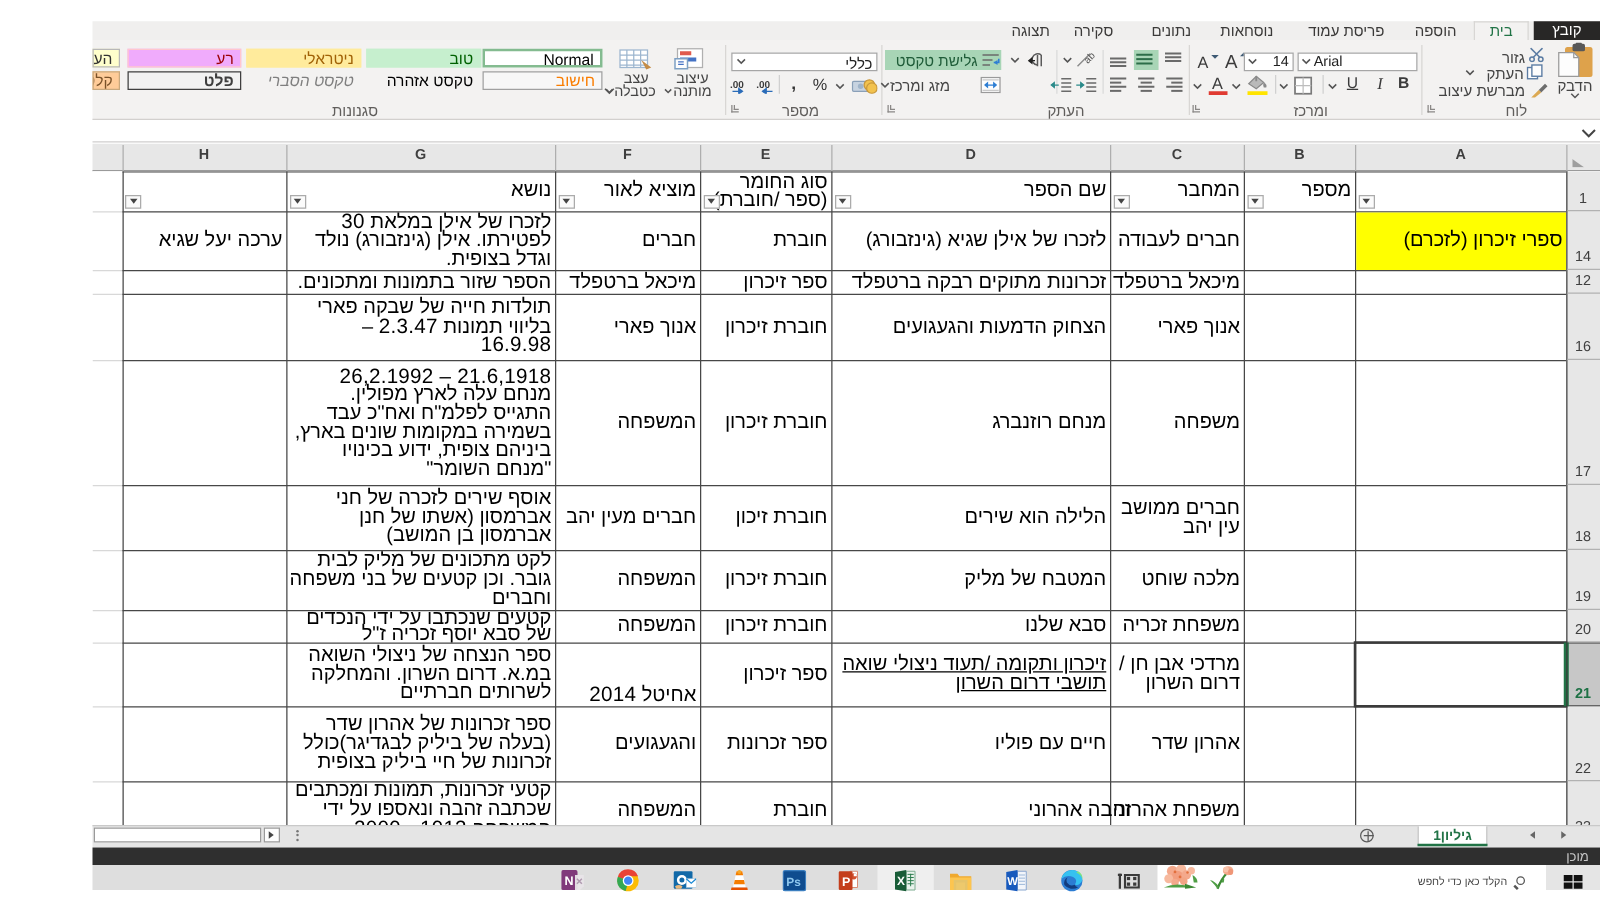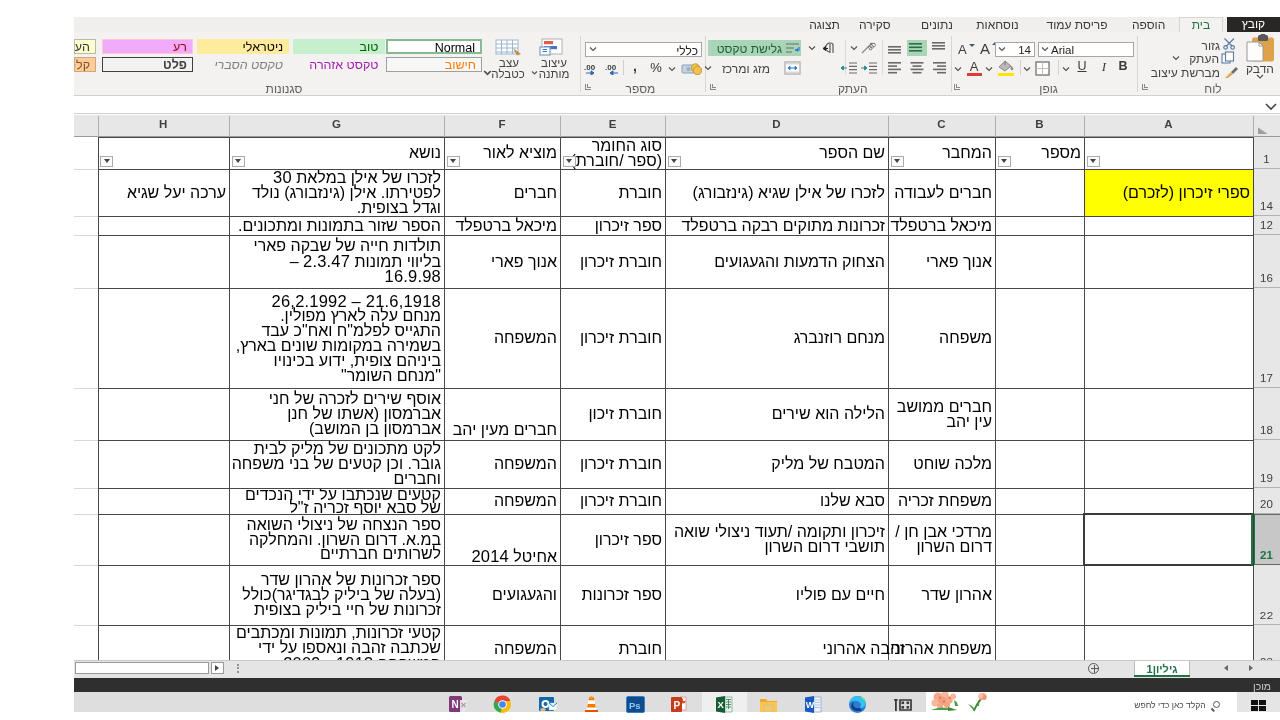--- a/index.html
+++ b/index.html
@@ -23,39 +23,39 @@
 <div class="abs tabtx" style="left:957.5px; top:17px; width:80px;">נוסחאות</div>
 <div class="abs tabtx" style="left:897px; top:17px; width:80px;">נתונים</div>
 <div class="abs tabtx" style="left:834.8px; top:17px; width:80px;">סקירה</div>
 <div class="abs tabtx" style="left:784.5px; top:17px; width:80px;">תצוגה</div>
 <style>.tabtx{ color:#3b3a39; font-size:12px; text-align:center; line-height:16px; height:15px;}</style>
 
 <div class="abs" id="ribbon" style="left:74px; top:32px; width:1206px; height:64px; background:#f3f2f1; border-bottom:1px solid #d2d0ce;"></div>
 <div class="abs grplabel" style="left:244px; top:82px; width:80px;">סגנונות</div>
 <div class="abs grplabel" style="left:600.4px; top:82px; width:80px;">מספר</div>
 <div class="abs grplabel" style="left:812.8px; top:82px; width:80px;">העתק</div>
-<div class="abs grplabel" style="left:1008.5999999999999px; top:82px; width:80px;">גופן</div>
+<div class="abs grplabel" style="left:1008.5999999999999px; top:82px; width:80px;">ומרכז</div>
 <div class="abs grplabel" style="left:1173px; top:82px; width:80px;">לוח</div>
 <style>.grplabel{ color:#605e5c; font-size:12px; text-align:center; }
 .rdiv{ position:absolute; top:36px; height:56px; width:1px; background:#d8d6d4; }</style>
 <div class="rdiv" style="left:580px;"></div>
 <div class="rdiv" style="left:705px;"></div>
 <div class="rdiv" style="left:951px;"></div>
 <div class="rdiv" style="left:1137px;"></div>
 
 <div id="styles-gallery">
 <div class="sbox" style="left:74px; top:39px; width:22px; background:#ffffcc; color:#333; border:1px solid #b8b8b8; ">הערה</div>
 <div class="sbox" style="left:101.5px; top:39px; width:91.5px; background:#f0abfc; color:#9c0006; border:1px solid #ffc7ce; ">רע</div>
-<div class="sbox" style="left:197px; top:39px; width:92px; background:#ffeb9c; color:#000000; border:1px solid #ffeb9c; ">ניטראלי</div>
+<div class="sbox" style="left:197px; top:39px; width:92px; background:#ffeb9c; color:#a16207; border:1px solid #ffeb9c; ">ניטראלי</div>
 <div class="sbox" style="left:293px; top:39px; width:91.5px; background:#c6efce; color:#006100; border:1px solid #c6efce; ">טוב</div>
 <div class="sbox" style="left:385.5px; top:39px; width:96.5px; background:#ffffff; color:#000; border:2px solid #84bb90; direction:ltr; text-align:right;">Normal</div>
 <div class="sbox" style="left:74px; top:57px; width:22px; background:#ffcc99; color:#7a5229; border:1px solid #c9a97e; ">קלט</div>
 <div class="sbox" style="left:101.5px; top:57px; width:91.5px; background:#f2f2f2; color:#3f3f3f; border:1px solid #3f3f3f; font-weight:bold;">פלט</div>
 <div class="sbox" style="left:197px; top:57px; width:92px; background:transparent; color:#7f7f7f; border:1px solid transparent; font-style:italic;">טקסט הסברי</div>
-<div class="sbox" style="left:293px; top:57px; width:91.5px; background:transparent; color:#a21caf; border:1px solid transparent; ">טקסט אזהרה</div>
+<div class="sbox" style="left:293px; top:57px; width:91.5px; background:transparent; color:#000000; border:1px solid transparent; ">טקסט אזהרה</div>
 <div class="sbox" style="left:385.5px; top:57px; width:96.5px; background:#f7f7f7; color:#fa7d00; border:1px solid #a0a0a0; ">חישוב</div>
 <svg class="abs" style="left:483px; top:69px;" width="9" height="8" viewBox="0 0 9 8">
         <path d="M1 2 L4.5 5.5 L8 2" stroke="#555" stroke-width="1.3" fill="none"></path>
       </svg>
 <svg class="abs" style="left:495px; top:39px;" width="28" height="17" viewBox="0 0 28 17">
 <rect x="1" y="1" width="22" height="14" fill="#fff" stroke="#9db6cf" stroke-width="1"></rect>
 <path d="M1 5 H23 M1 9 H23 M1 13 H23 M6.5 1 V15 M12 1 V15 M17.5 1 V15" stroke="#9db6cf" stroke-width="1" fill="none"></path>
 <path d="M18 9 L26 15 L22 16.5 Z" fill="#c58c46"></path>
       </svg>
 <div class="rlab" style="left:492px; top:57px; width:34px;">עצב</div>
@@ -148,21 +148,21 @@
         <rect x="2" y="10" width="13" height="1.6" fill="#2c6e49"></rect>
       </svg>
 <svg class="abs" style="left:930px; top:39.5px;" width="20" height="16" viewBox="0 0 20 16">
         <rect x="2" y="2" width="13" height="1.6" fill="#6a6a6a"></rect>
         <rect x="2" y="5" width="13" height="1.6" fill="#6a6a6a"></rect>
         <rect x="2" y="8" width="13" height="1.6" fill="#6a6a6a"></rect>
       </svg>
 <svg class="abs" style="left:704px; top:65px;" width="8" height="7" viewBox="0 0 8 7">
         <path d="M1 1.5 L4 4.5 L7 1.5" stroke="#555" stroke-width="1.2" fill="none"></path>
       </svg>
-<div class="abs hx" style="left:712px; top:62px; width:68px; font-size:12px; color:#444; text-align:center;">מזג ומרכז</div>
+<div class="abs hx" style="left:712px; top:62px; width:68px; font-size:12px; color:#444; text-align:left;">מזג ומרכז</div>
 <svg class="abs" style="left:784px; top:61px;" width="17" height="14" viewBox="0 0 17 14">
 <rect x="1" y="1" width="15" height="12" fill="#fdfdfd" stroke="#9a9a9a" stroke-width="1"></rect>
 <path d="M2 2.8 H15 M2 11.2 H15" stroke="#c9c9c9" stroke-width="1"></path>
 <path d="M4 7 H13 M4 7 l2 -1.7 v3.4 Z M13 7 l-2 -1.7 v3.4 Z" stroke="#2f7fd4" fill="#2f7fd4" stroke-width="1"></path>
       </svg>
 <svg class="abs" style="left:840px; top:61px;" width="18" height="14" viewBox="0 0 18 14">
 <path d="M9 2 H17 M9 5.3 H17 M9 8.6 H17 M9 12 H17" stroke="#6a6a6a" stroke-width="1.2"></path>
         <path d="M7 7 H1 M1 7 l2.4 -2 v4 Z" stroke="#2b8a8a" fill="#2b8a8a" stroke-width="1"></path>
       </svg>
 <svg class="abs" style="left:860px; top:61px;" width="18" height="14" viewBox="0 0 18 14">
@@ -419,21 +419,21 @@
       </div>
 <div class="cell" style="left:815px; top:252px; width:106px; height:51px; ">
         <div class="t">חברים ממושב<br>עין יהב</div>
       </div>
 <div class="cell" style="left:592px; top:252px; width:222px; height:51px; ">
         <div class="t">הלילה הוא שירים</div>
       </div>
 <div class="cell" style="left:487px; top:252px; width:104px; height:51px; ">
         <div class="t">חוברת זיכון</div>
       </div>
-<div class="cell" style="left:371px; top:268px; width:115px; height:51px; ">
+<div class="cell" style="left:371px; top:252px; width:115px; height:51px; ">
         <div class="t">חברים מעין יהב</div>
       </div>
 <div class="cell" style="left:156px; top:252px; width:214px; height:51px; ">
         <div class="t">אוסף שירים לזכרה של חני<br>אברמסון (אשתו של חנן<br>אברמסון בן המושב)</div>
       </div>
 <div class="cell" style="left:815px; top:304px; width:106px; height:47px; ">
         <div class="t">מלכה שוחט</div>
       </div>
 <div class="cell" style="left:592px; top:304px; width:222px; height:47px; ">
         <div class="t">המטבח של מליק</div>
@@ -458,21 +458,21 @@
       </div>
 <div class="cell" style="left:371px; top:352px; width:115px; height:25px; ">
         <div class="t">המשפחה</div>
       </div>
 <div class="cell" style="left:156px; top:352px; width:214px; height:25px; line-height:12.6px;">
         <div class="t">קטעים שנכתבו על ידי הנכדים<br>של סבא יוסף זכריה ז"ל</div>
       </div>
 <div class="cell" style="left:815px; top:378px; width:106px; height:50px; ">
         <div class="t">מרדכי אבן חן /<br>דרום השרון</div>
       </div>
-<div class="cell" style="left:592px; top:378px; width:222px; height:50px; ">
+<div class="cell" style="left:592px; top:378px; width:222px; height:50px;text-decoration:underline; ">
         <div class="t">זיכרון ותקומה /תעוד ניצולי שואה<br>תושבי דרום השרון</div>
       </div>
 <div class="cell" style="left:487px; top:378px; width:104px; height:50px; ">
         <div class="t">ספר זיכרון</div>
       </div>
 <div class="cell" style="left:371px; top:378px; width:115px; height:50px;align-items:flex-end; ">
         <div class="t">אחיטל&nbsp;<span class="num">2014</span></div>
       </div>
 <div class="cell" style="left:156px; top:378px; width:214px; height:50px; ">
         <div class="t">ספר הנצחה של ניצולי השואה<br>במ.א. דרום השרון. והמחלקה<br>לשרותים חברתיים</div>
@@ -544,21 +544,21 @@
 <div class="abs" style="left:1180px; top:487px; width:26px; height:1px; background:#b2b2b2;"></div>
 
 <div class="rnum" style="left:1179px; top:16px;">1</div>
 <div class="rnum" style="left:1179px; top:63px;">14</div>
 <div class="rnum" style="left:1179px; top:82px;">12</div>
 <div class="rnum" style="left:1179px; top:135px;">16</div>
 <div class="rnum" style="left:1179px; top:235px;">17</div>
 <div class="rnum" style="left:1179px; top:287px;">18</div>
 <div class="rnum" style="left:1179px; top:335px;">19</div>
 <div class="rnum" style="left:1179px; top:361px;">20</div>
-<div class="rnum" style="left:1179px; top:472px;font-family:Liberation Mono, monospace;">22</div>
+<div class="rnum" style="left:1179px; top:472px;">22</div>
 <div class="rnum" style="left:1179px; top:519px;">23</div>
 <div class="abs" style="left:1180px; top:377px; width:26px; height:51px; background:#c7c7c7; border-top:1px solid #666; border-bottom:1px solid #666;"></div>
 <div class="abs" style="left:1179px; top:377px; width:2px; height:51px; background:#217346;"></div>
 <div class="rnum" style="left:1179px; top:412px; color:#1e7145; font-weight:bold;">21</div>
 <div class="abs" style="left:1009px; top:376px; width:171px; height:53px; border:2px solid #3b3b3b; background:transparent;"></div>
 <div class="abs" style="left:1177px; top:377px; width:2px; height:51px; background:#217346;"></div>
 </div>
 <style>
 .cell{ position:absolute; direction:rtl; display:flex; align-items:center;
   padding-left:2px; padding-right:3px; font-size:16px; line-height:14.8px; color:#000;

